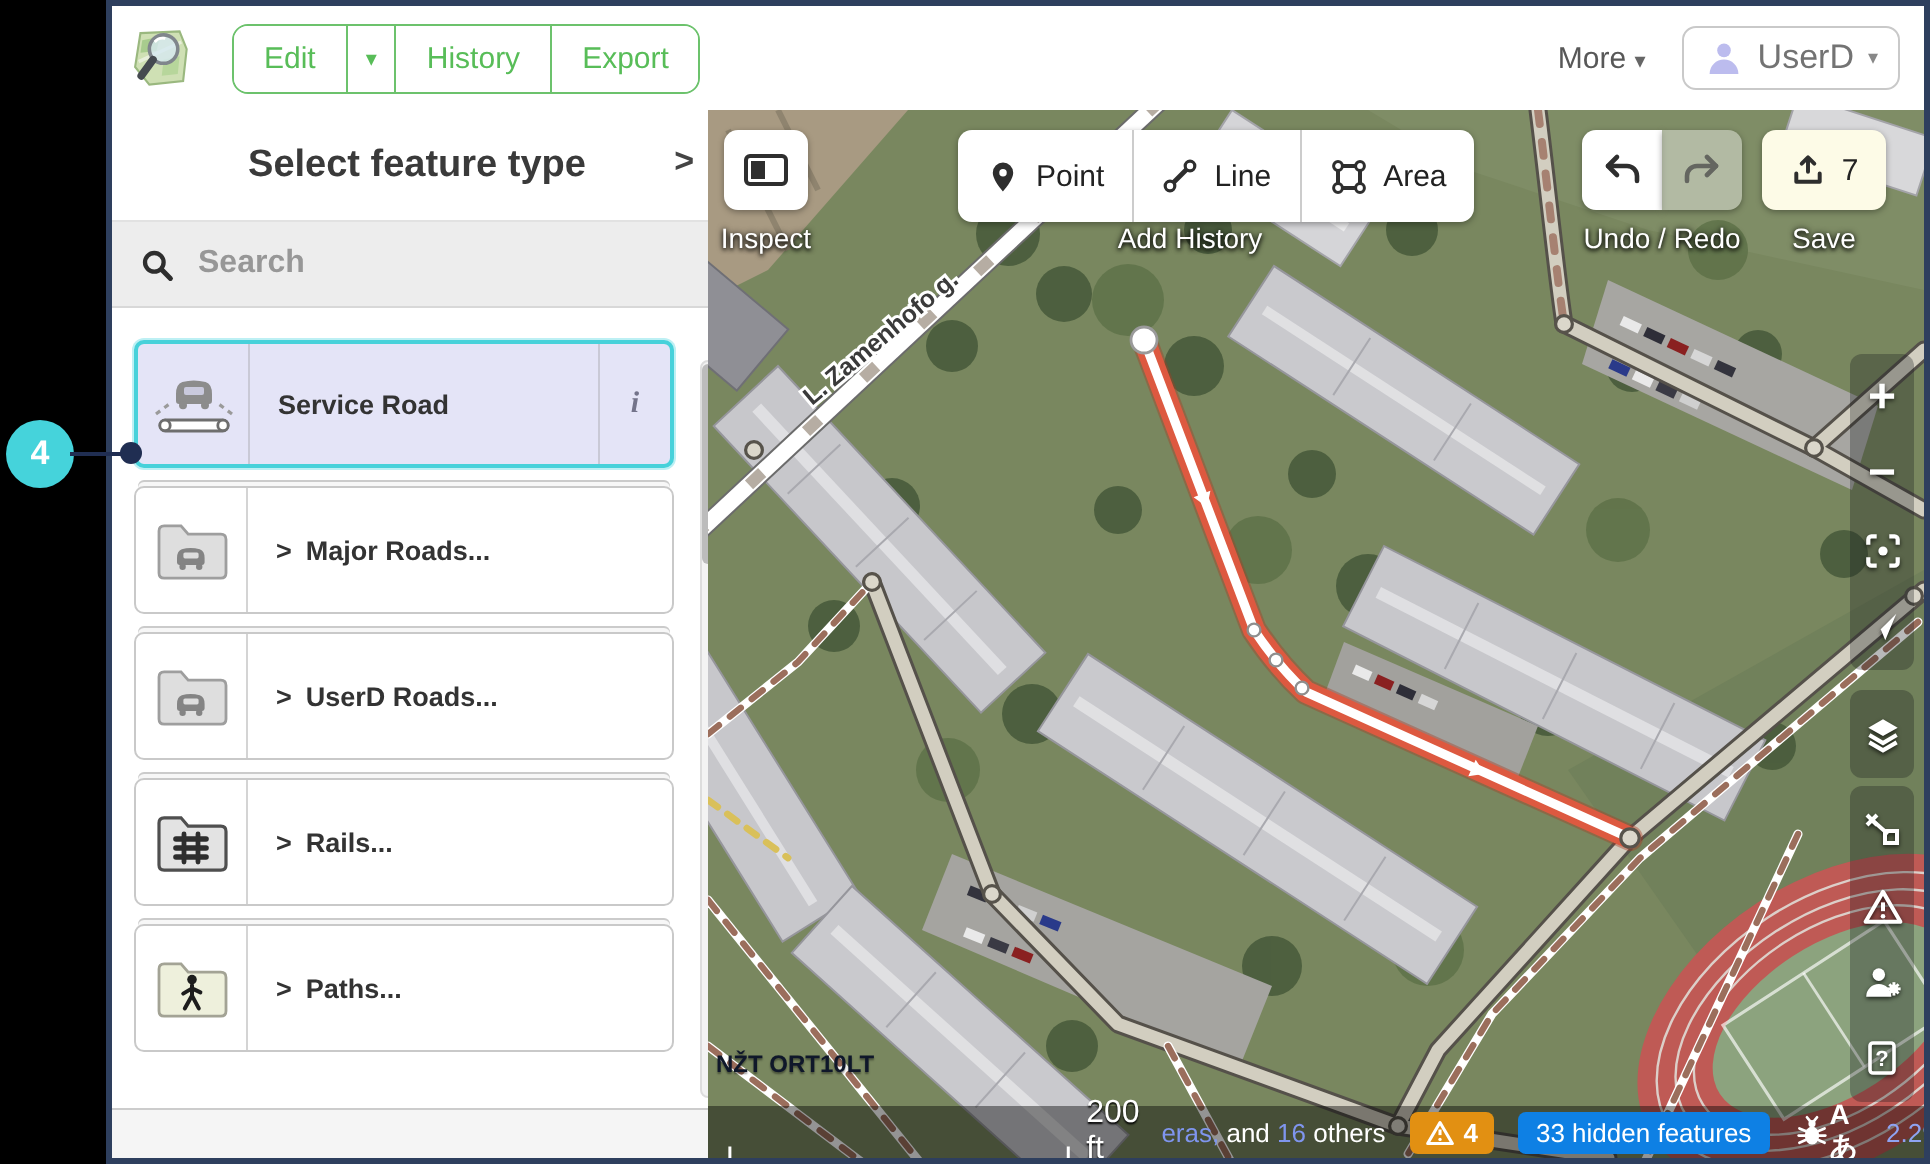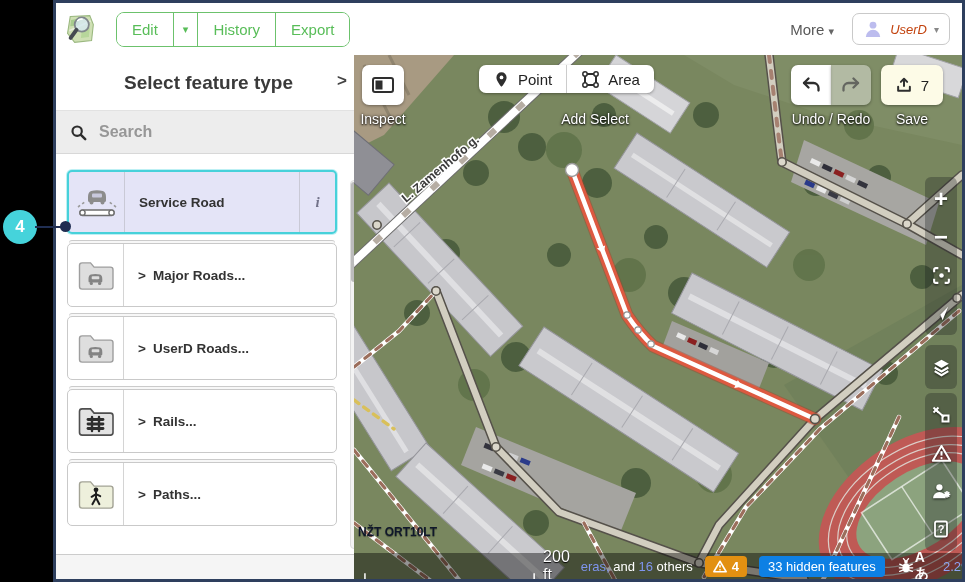--- a/index.html
+++ b/index.html
@@ -18,21 +18,21 @@
   .brand{display:flex;align-items:center;gap:7px;}
   .brand-name{font-size:19px;font-weight:bold;color:#222;letter-spacing:.2px;}
   .btn-group{display:inline-flex;margin-left:20px;border:1.5px solid #6cc26c;border-radius:8px;overflow:hidden;}
   .btn-group .seg{padding:8px 15px;color:#58bd58;font-size:15px;background:#fff;border-left:1px solid #6cc26c;cursor:pointer;}
   .btn-group .seg:first-child{border-left:none;}
   .btn-group .seg.caret{padding:8px 9px;font-size:11px;display:flex;align-items:center;}
   .nav-spacer{flex:1;}
   .more-btn{color:#585858;font-size:15px;margin-right:18px;cursor:pointer;}
   .more-btn .caret{font-size:11px;color:#666;}
   .user-btn{display:flex;align-items:center;gap:7px;border:1px solid #c9c9c9;border-radius:7px;padding:5px 10px;cursor:pointer;}
-  .user-btn .uname{color:#c2410c;font-size:13px;font-style:italic;}
+  .user-btn .uname{color:#737373;font-size:17px;}
   .user-btn .caret{font-size:10px;color:#888;}
 
   
   .sidebar{position:absolute;left:0;top:52px;width:306px;bottom:0;background:#fff;border-right:1px solid #ddd;}
   .sb-header{height:55px;display:flex;align-items:center;justify-content:center;position:relative;}
   .sb-title{font-size:19px;font-weight:bold;color:#3a3a3a;}
   .sb-collapse{position:absolute;right:14px;top:16px;font-size:17px;font-weight:bold;color:#444;cursor:pointer;}
   .sb-search{height:44px;background:#ededed;border-top:1px solid #e2e2e2;border-bottom:1px solid #d8d8d8;display:flex;align-items:center;padding:0 14px;gap:10px;}
   .sb-search input{border:none;background:transparent;outline:none;font-size:16px;font-weight:bold;color:#444;width:220px;font-family:inherit;}
   .sb-search input::placeholder{color:#979797;}
@@ -49,21 +49,21 @@
   .sb-footer{position:absolute;left:0;right:0;bottom:0;height:25px;background:#f5f5f5;border-top:1px solid #ccc;}
 
   
   .map{position:absolute;left:298px;top:52px;right:0;bottom:0;overflow:hidden;background:#76855f;}
   .map svg.scene{position:absolute;left:0;top:0;}
   .shadowed{filter:drop-shadow(0 1px 1px rgba(0,0,0,.7));}
 
   .map-toolbar{position:absolute;left:0;top:0;right:0;height:74px;z-index:10;}
   .tb-btn{position:absolute;top:10px;height:40px;background:#fff;border-radius:7px;box-shadow:0 1px 3px rgba(0,0,0,.35);display:flex;align-items:center;justify-content:center;cursor:pointer;}
   .tb-group{position:absolute;top:10px;display:flex;border-radius:7px;overflow:hidden;box-shadow:0 1px 3px rgba(0,0,0,.35);}
-  .tb-group .gbtn{height:28px;background:#fff;display:flex;align-items:center;justify-content:center;gap:8px;font-size:15px;color:#222;border-left:1px solid #ccc;padding:0 14px;cursor:pointer;}
+  .tb-group .gbtn{height:46px;background:#fff;display:flex;align-items:center;justify-content:center;gap:8px;font-size:15px;color:#222;border-left:1px solid #ccc;padding:0 14px;cursor:pointer;}
   .tb-group .gbtn:first-child{border-left:none;}
   .tb-label{position:absolute;top:56px;color:#fff;font-size:14px;text-align:center;text-shadow:0 1px 2px rgba(0,0,0,.95),0 0 3px rgba(0,0,0,.8);}
   .redo-btn{background:rgba(255,255,255,.4) !important;}
   .save-btn{background:#fdfbe7 !important;gap:8px;padding:0 12px;font-size:15px;color:#222;}
 
   .right-bar{position:absolute;right:5px;z-index:10;width:32px;display:flex;flex-direction:column;align-items:center;border-radius:6px;background:rgba(20,22,26,.30);padding:3px 0;}
   .rb-btn{width:30px;height:38px;display:flex;align-items:center;justify-content:center;color:#fff;cursor:pointer;}
   .rb-glyph{font-size:24px;font-weight:bold;color:#fff;line-height:1;text-shadow:0 1px 2px rgba(0,0,0,.6);}
 
   .map-attrib{position:absolute;left:4px;bottom:40px;color:#0f172a;font-size:12px;font-weight:bold;z-index:9;text-shadow:0 1px 1px rgba(0,0,0,.4);}
@@ -466,20 +466,30 @@
           <span style="display:flex;">
             <svg width="17" height="19" viewBox="0 0 20 20">
                 <path d="M10 1.5 a6 6 0 0 1 6 6 c0 4.4-6 11-6 11 s-6-6.6-6-11 a6 6 0 0 1 6-6 Z" fill="#2e2e2e"></path>
                 <circle cx="10" cy="7.5" r="2.2" fill="#fff"></circle>
               </svg>
           </span>
           <span>Point</span>
         </div>
         <div class="gbtn">
           <span style="display:flex;">
+            <svg width="18" height="18" viewBox="0 0 18 18">
+                <line x1="4.5" y1="13.5" x2="13.5" y2="4.5" stroke="#2e2e2e" stroke-width="2.4"></line>
+                <circle cx="4" cy="14" r="2.4" fill="#fff" stroke="#2e2e2e" stroke-width="1.6"></circle>
+                <circle cx="14" cy="4" r="2.4" fill="#fff" stroke="#2e2e2e" stroke-width="1.6"></circle>
+              </svg>
+          </span>
+          <span>Line</span>
+        </div>
+        <div class="gbtn">
+          <span style="display:flex;">
             <svg width="19" height="19" viewBox="0 0 19 19">
                 <rect x="4" y="4" width="11" height="11" fill="none" stroke="#2e2e2e" stroke-width="2"></rect>
                 <circle cx="4" cy="4" r="2.2" fill="#fff" stroke="#2e2e2e" stroke-width="1.5"></circle>
                 <circle cx="15" cy="4" r="2.2" fill="#fff" stroke="#2e2e2e" stroke-width="1.5"></circle>
                 <circle cx="4" cy="15" r="2.2" fill="#fff" stroke="#2e2e2e" stroke-width="1.5"></circle>
                 <circle cx="15" cy="15" r="2.2" fill="#fff" stroke="#2e2e2e" stroke-width="1.5"></circle>
               </svg>
           </span>
           <span>Area</span>
         </div>
@@ -503,21 +513,21 @@
       <div class="tb-btn save-btn" style="left:527px;width:62px;">
         <span style="display:flex;">
           <svg width="18" height="18" viewBox="0 0 20 20" fill="none" stroke="#2e2e2e" stroke-width="2.2" stroke-linecap="round" stroke-linejoin="round">
               <path d="M3.5 12 v4.5 h13 V12"></path>
               <path d="M10 3 v8 M10 3 L6.5 6.5 M10 3 L13.5 6.5"></path>
             </svg>
         </span>
         <span>7</span>
       </div>
       <div class="tb-label" style="left:-6px;width:70px;">Inspect</div>
-      <div class="tb-label" style="left:125px;width:232px;">Add Select</div>
+      <div class="tb-label" style="left:125px;width:232px;">Add History</div>
       <div class="tb-label" style="left:417px;width:120px;">Undo / Redo</div>
       <div class="tb-label" style="left:527px;width:62px;">Save</div>
     </div>
 
     <div class="right-bar" style="top:122px;">
       <div class="rb-btn">
           <span class="rb-glyph">+</span>
         </div>
       <div class="rb-btn">
           <span class="rb-glyph">−</span>

